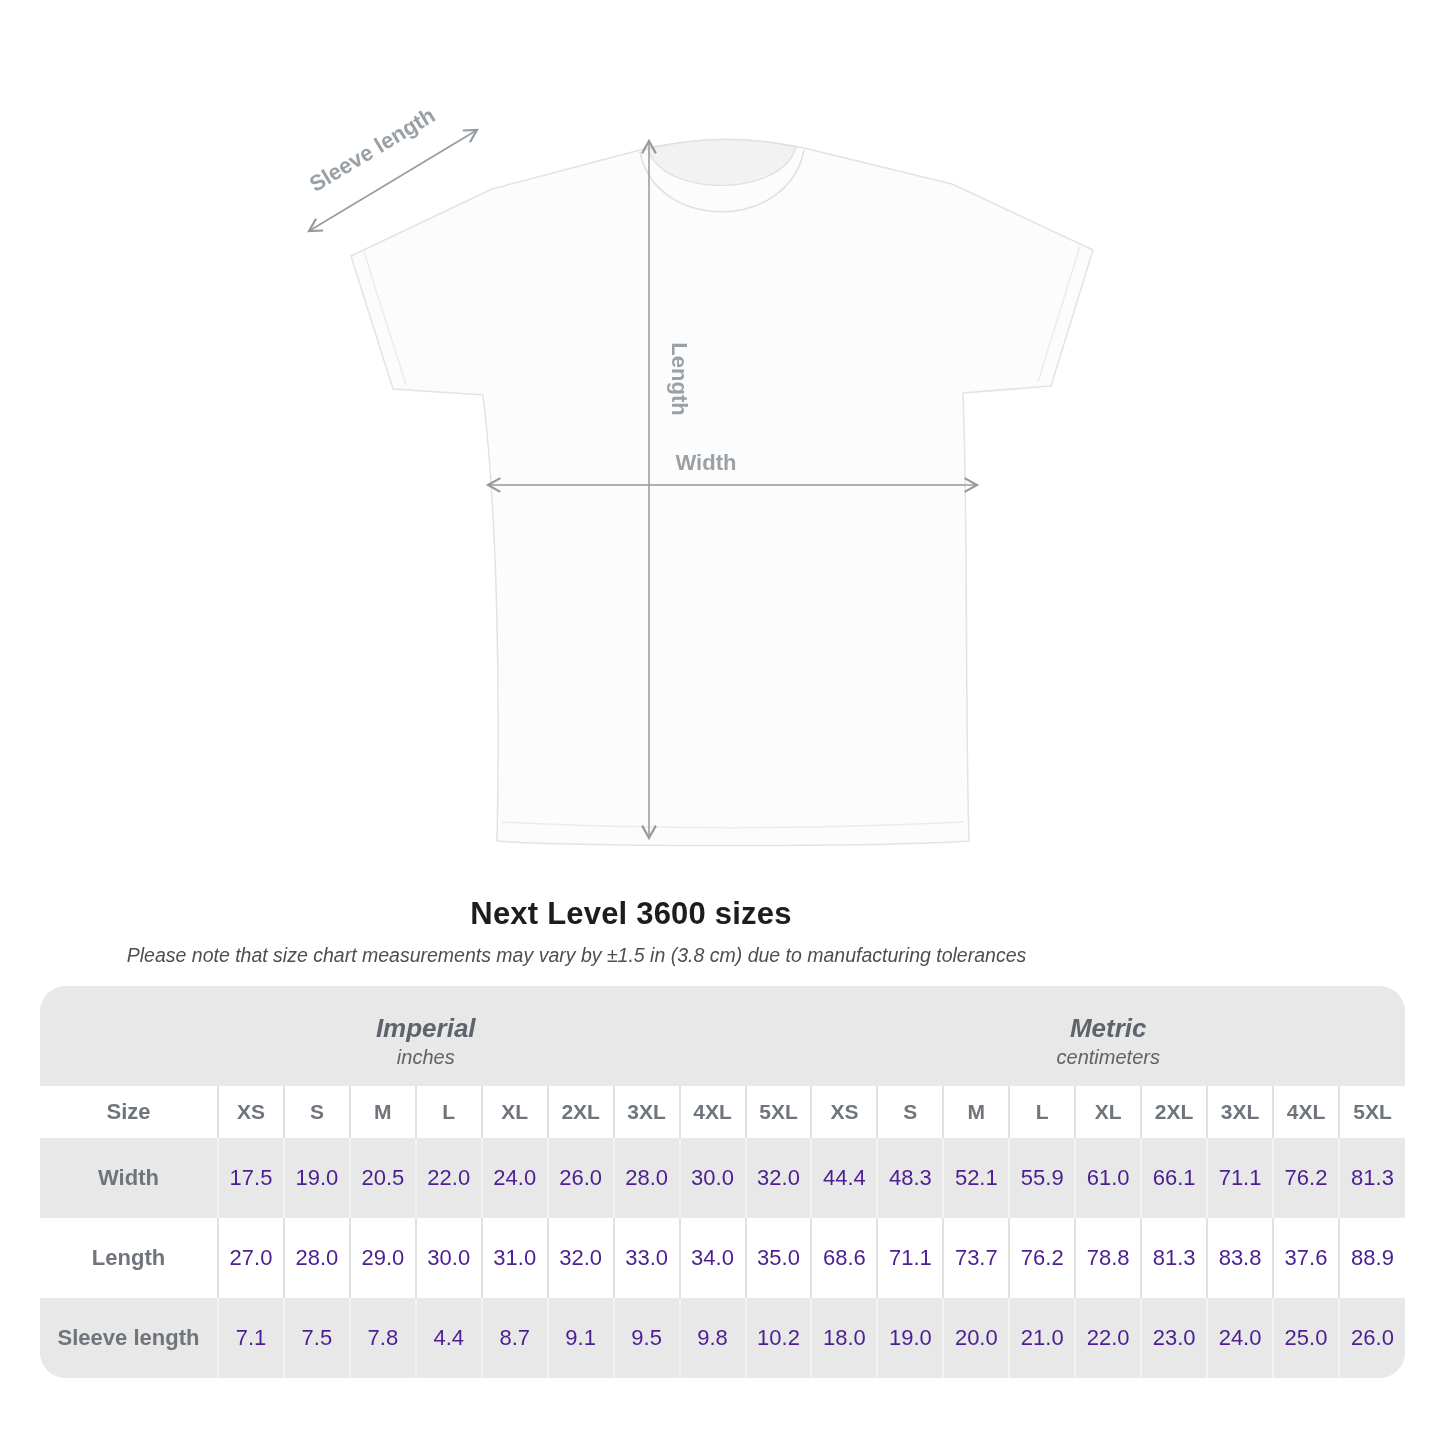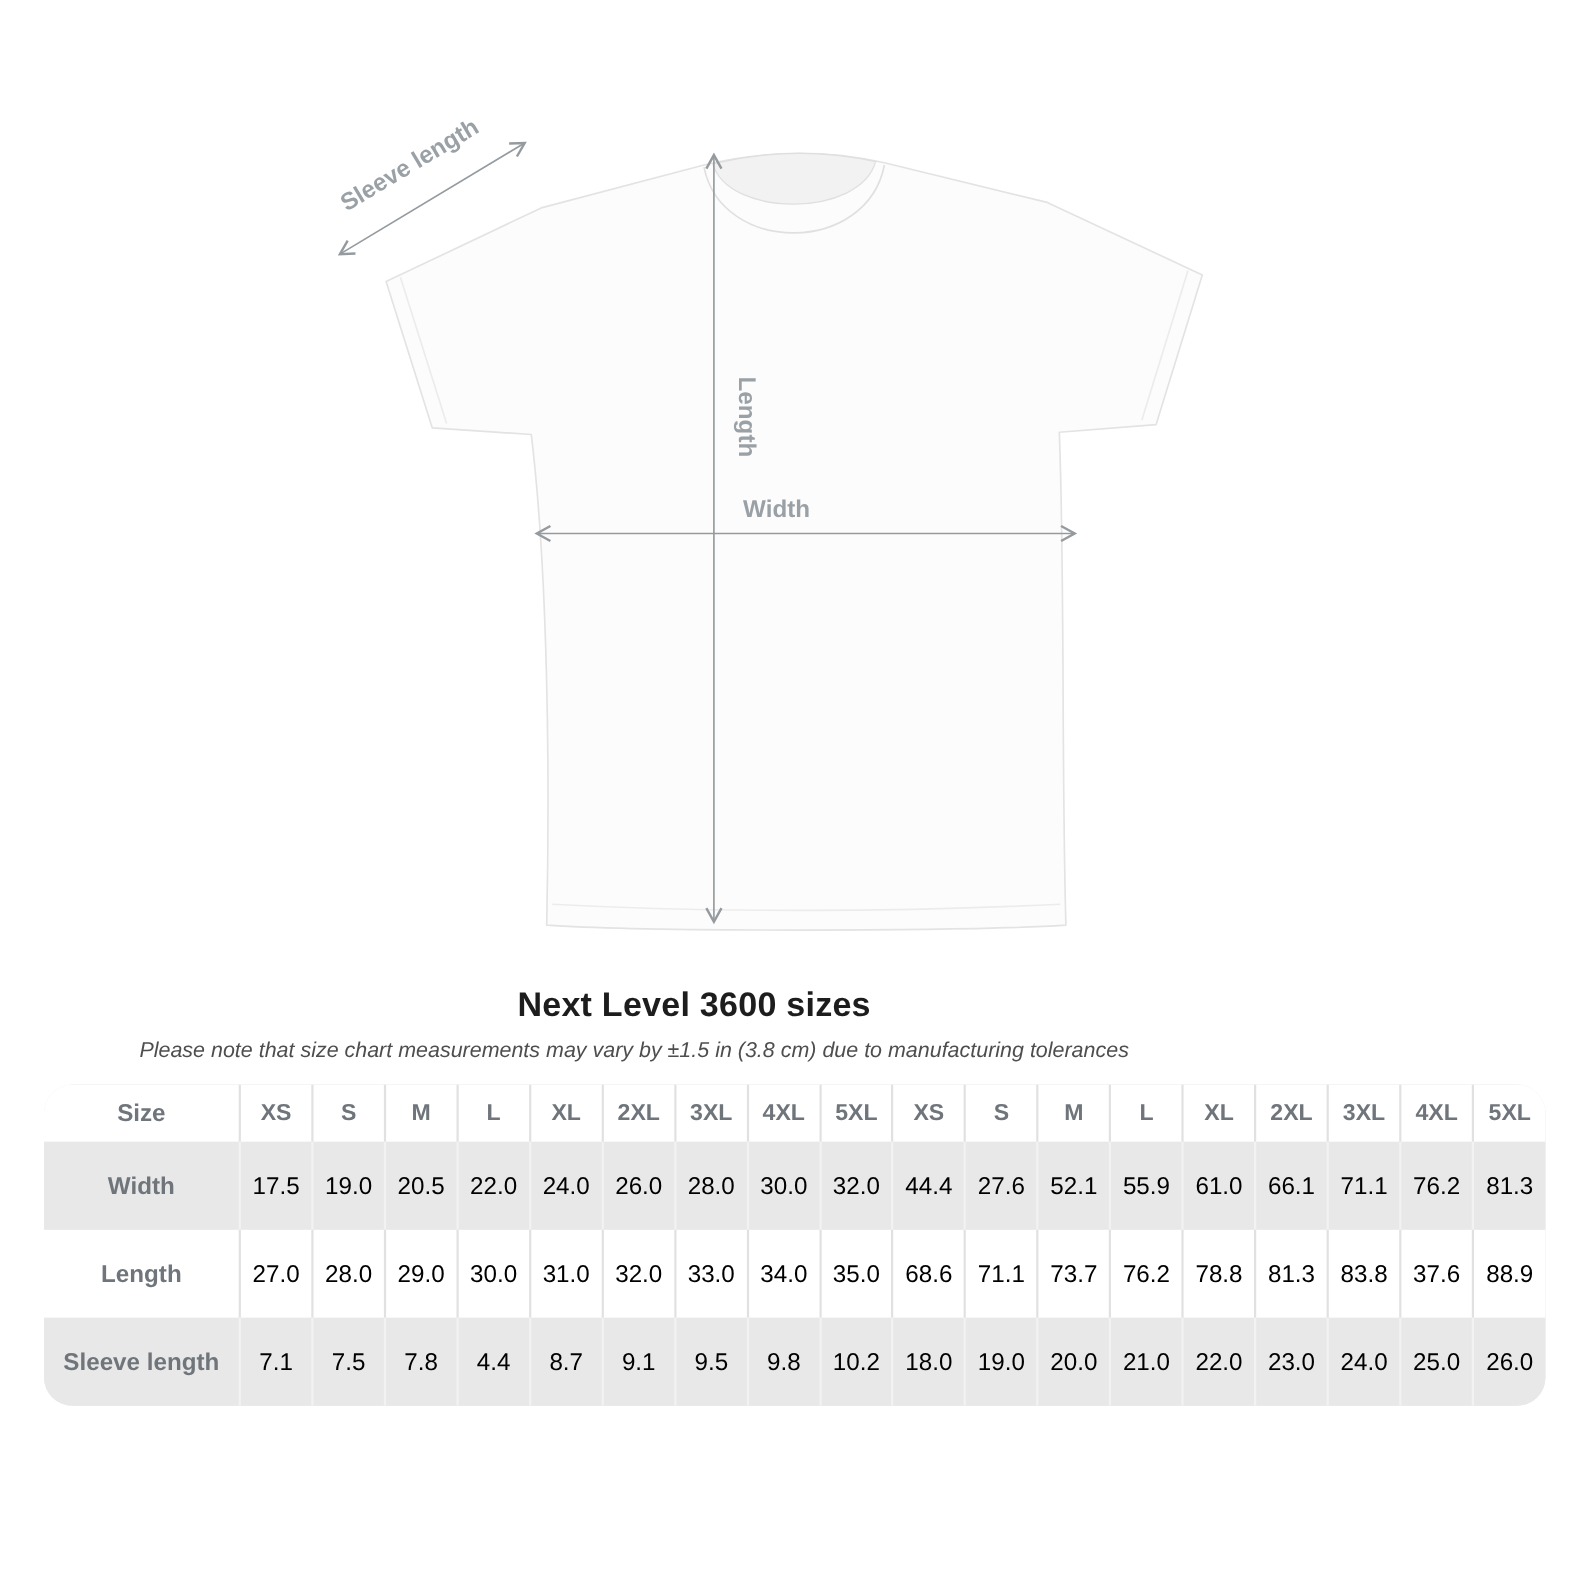--- a/index.html
+++ b/index.html
@@ -60,21 +60,21 @@
 
   tr.r-heads > * + *,
   tr.white.r-data > * + * { border-left:2px solid #e1e1e1;margin-left:44px; }
   tr.gray.r-data  > * + * { border-left:2px solid #f2f2f2; }
 
   .g-name { font-size:26px; font-weight:bold; font-style:italic; color:#5d646b; line-height:1.25; padding-top:10px; }
   .g-unit { font-size:20px; font-style:italic; color:#5d646b; line-height:1.3; }
 
   .col-head  { font-size:21px; font-weight:bold; color:#6f757b; }
   .row-label { font-size:22px; font-weight:bold; color:#6f757b; }
-  .val       { font-size:22px; font-weight:normal; color:#000000; }
+  .val       { font-size:22px; font-weight:normal; color:#4c1d95; }
 </style>
 </head>
 <body>
 
 <svg class="diagram-svg" width="1445" height="885" viewBox="0 0 1445 885">
   <defs>
     <marker id="arrw" viewBox="0 0 12 12" refX="10" refY="6" markerWidth="11" markerHeight="11" orient="auto-start-reverse">
       <path d="M1,1 L10,6 L1,11" fill="none" stroke="#949a9e" stroke-width="1.6"></path>
     </marker>
   </defs>
@@ -134,20 +134,30 @@
         <col class="c-val">
         <col class="c-val">
         <col class="c-val">
       <col class="c-val">
         <col class="c-val">
         <col class="c-val">
         <col class="c-val">
     </colgroup>
 
     <tbody>
+        <tr class="r-group">
+      <td colspan="10">
+        <div class="g-name">Imperial</div>
+        <div class="g-unit">inches</div>
+      </td>
+      <td colspan="9">
+        <div class="g-name">Metric</div>
+        <div class="g-unit">centimeters</div>
+      </td>
+    </tr>
 
     <tr class="r-heads">
       <th class="row-label">Size</th>
       <th class="col-head">XS</th>
       <th class="col-head">S</th>
       <th class="col-head">M</th>
       <th class="col-head">L</th>
       <th class="col-head">XL</th>
       <th class="col-head">2XL</th>
       <th class="col-head">3XL</th>
@@ -169,21 +179,21 @@
       <td class="val">17.5</td>
       <td class="val">19.0</td>
       <td class="val">20.5</td>
       <td class="val">22.0</td>
       <td class="val">24.0</td>
       <td class="val">26.0</td>
       <td class="val">28.0</td>
       <td class="val">30.0</td>
       <td class="val">32.0</td>
       <td class="val">44.4</td>
-      <td class="val">27.6</td>
+      <td class="val">48.3</td>
       <td class="val">52.1</td>
       <td class="val">55.9</td>
       <td class="val">61.0</td>
       <td class="val">66.1</td>
       <td class="val">71.1</td>
       <td class="val">76.2</td>
       <td class="val">81.3</td>
     </tr>
 
     <tr class="r-data white">

